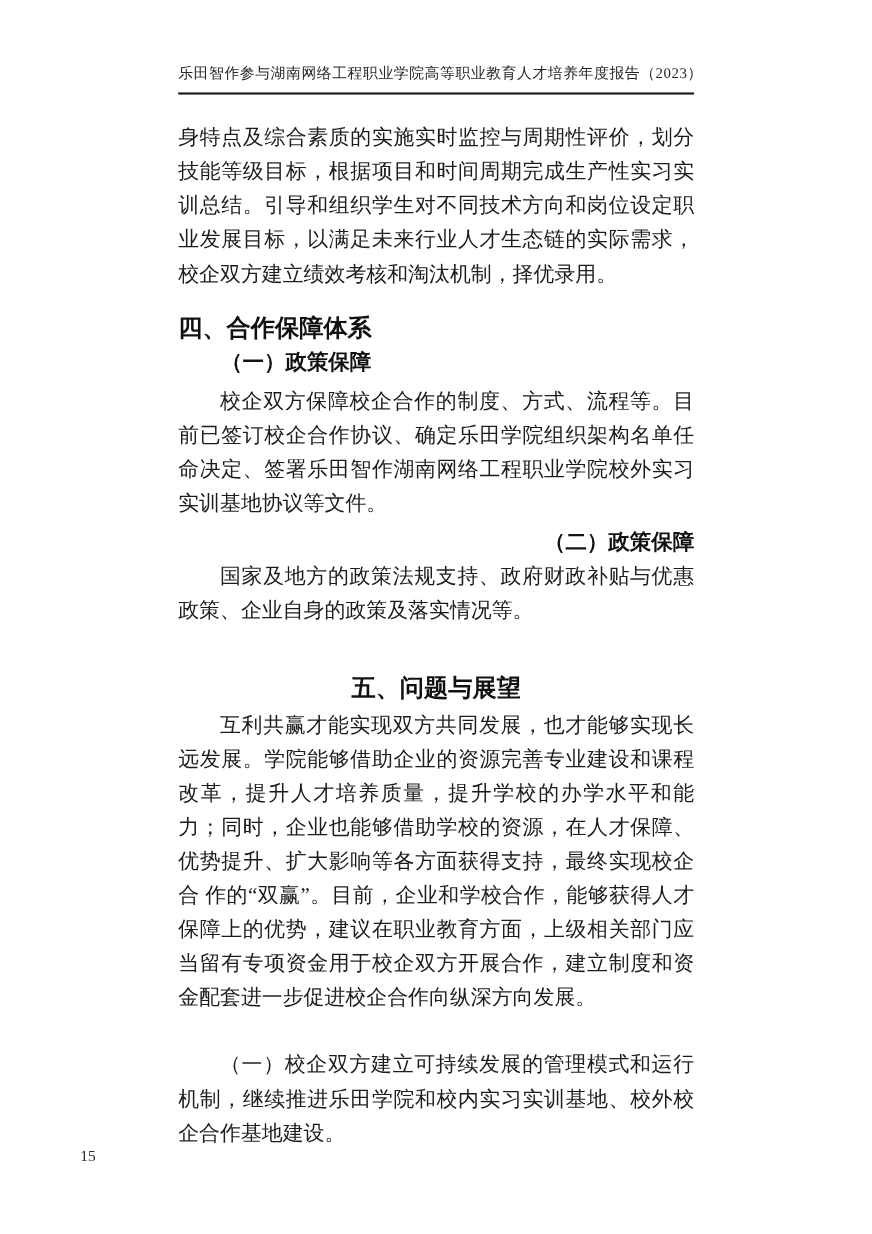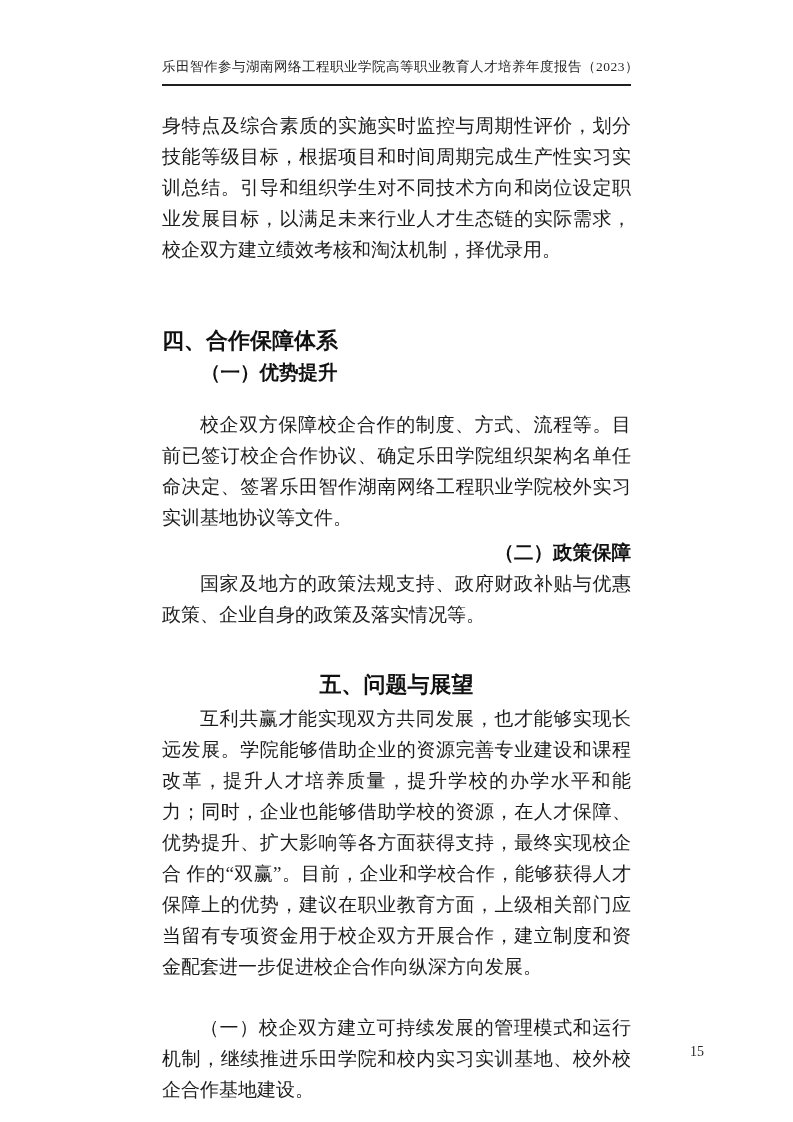--- a/index.html
+++ b/index.html
@@ -47,44 +47,44 @@
     margin-top: 24px;
   }
   h2.sec-heading {
     margin: 0;
     font-family: "Liberation Sans", "DejaVu Sans", sans-serif;
     font-weight: bold;
     font-size: 22px;
     line-height: 32px;
     color: #111111;
   }
-  h2#sec4 { margin-top: 60px; }
+  h2#sec4 { margin-top: 17px; }
   h2#sec5 { margin-top: 39px; text-align: center; }
   h3.sub-heading {
     margin: 0;
     font-family: "Liberation Sans", "DejaVu Sans", sans-serif;
     font-weight: bold;
     font-size: 19.5px;
     line-height: 31px;
     text-indent: 2em;
     color: #111111;
   }
   #sub1-h { margin-top: 0px; }
-  #sub1-p { margin-top: 21px; }
+  #sub1-p { margin-top: 5px; }
   #sub2-h { margin-top: 4px; text-align: right; }
   #sub2-p { margin-top: 0; }
   #s5p1   { margin-top: 2px; }
   #s5p2   { margin-top: 30px; }
   #s5p3   { margin-top: 5px; }
   .page-footer {
     position: absolute;
     left: 0;
-    right: 16px;
+    right: 0;
     top: 1042px;
-    text-align: right;
+    text-align: left;
   }
   .page-number {
     font-size: 14px;
     color: #2a2a2a;
     font-family: "Liberation Serif", "DejaVu Serif", serif;
   }
 </style>
 </head>
 <body>
 
@@ -93,21 +93,21 @@
   <div class="page-header">
     <div class="header-title">乐田智作参与湖南网络工程职业学院高等职业教育人才培养年度报告（2023）</div>
   </div>
 
   <div class="page-body">
 
     <p class="no-indent">身特点及综合素质的实施实时监控与周期性评价，划分技能等级目标，根据项目和时间周期完成生产性实习实训总结。引导和组织学生对不同技术方向和岗位设定职业发展目标，以满足未来行业人才生态链的实际需求，校企双方建立绩效考核和淘汰机制，择优录用。</p>
 
     <h2 class="sec-heading" id="sec4">四、合作保障体系</h2>
 
-    <h3 class="sub-heading" id="sub1-h">（一）优势提升</h3>
+    <h3 class="sub-heading" id="sub1-h">（一）政策保障</h3>
 
     <p class="para" id="sub1-p">校企双方保障校企合作的制度、方式、流程等。目前已签订校企合作协议、确定乐田学院组织架构名单任命决定、签署乐田智作湖南网络工程职业学院校外实习实训基地协议等文件。</p>
 
     <h3 class="sub-heading" id="sub2-h">（二）政策保障</h3>
 
     <p class="para" id="sub2-p">国家及地方的政策法规支持、政府财政补贴与优惠政策、企业自身的政策及落实情况等。</p>
 
     <h2 class="sec-heading" id="sec5">五、问题与展望</h2>
 
     <p class="para" id="s5p1">互利共赢才能实现双方共同发展，也才能够实现长远发展。学院能够借助企业的资源完善专业建设和课程改革，提升人才培养质量，提升学校的办学水平和能力；同时，企业也能够借助学校的资源，在人才保障、优势提升、扩大影响等各方面获得支持，最终实现校企合 作的“双赢”。目前，企业和学校合作，能够获得人才保障上的优势，建议在职业教育方面，上级相关部门应当留有专项资金用于校企双方开展合作，建立制度和资金配套进一步促进校企合作向纵深方向发展。</p>

